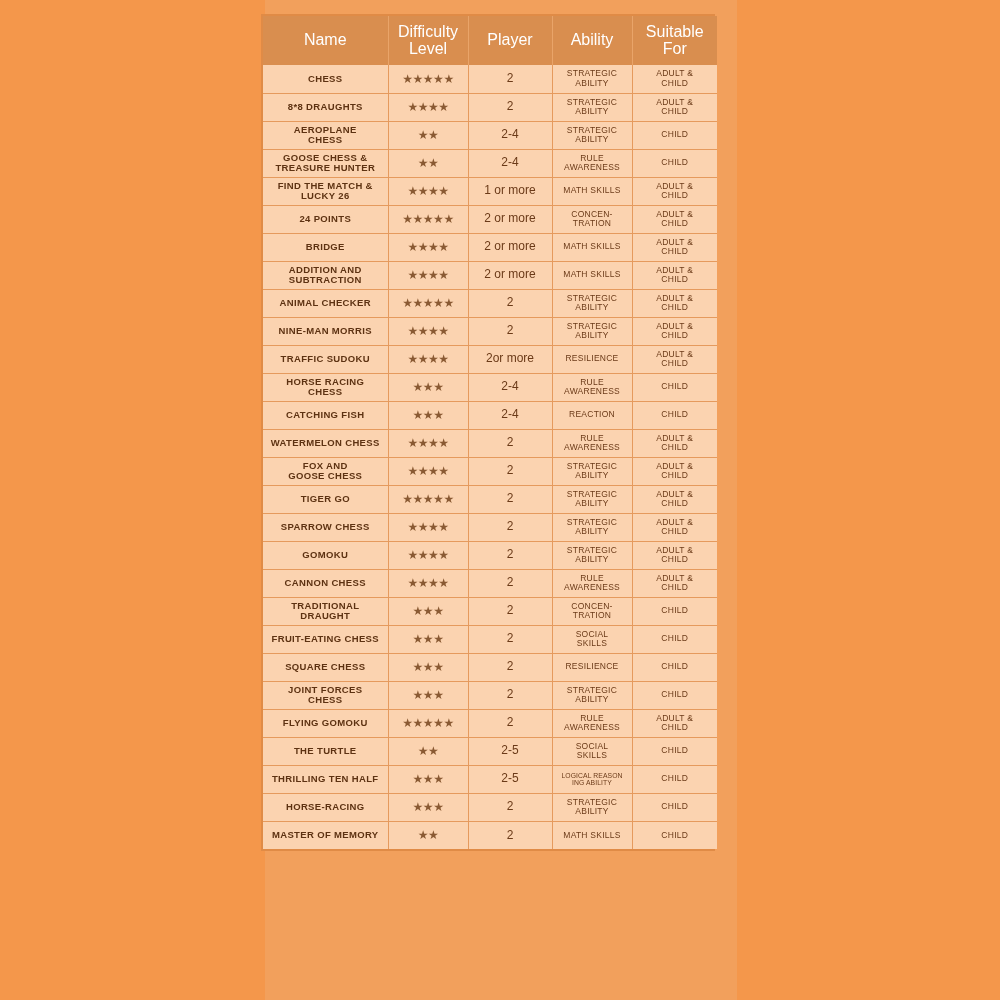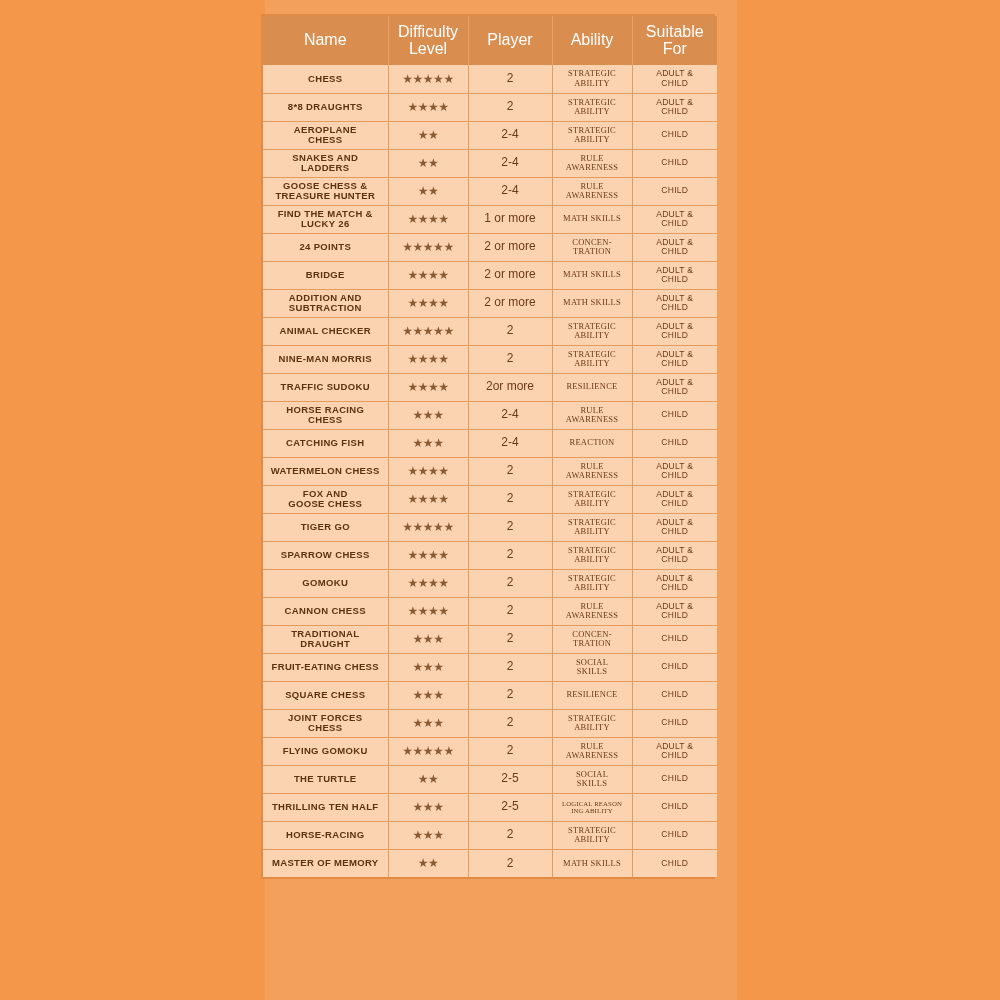--- a/index.html
+++ b/index.html
@@ -96,21 +96,20 @@
     line-height: 1;
   }
   td.player {
     font-size: 12px;
     color: #6b3a18;
   }
   td.ability {
     font-size: 8.5px;
     letter-spacing: 0.25px;
     color: #6b3a18;
-    font-family: Liberation Serif, serif;
   }
   td.ability.small {
     font-size: 6.8px;
     letter-spacing: 0.1px;
   }
   td.suitable {
     font-size: 8.5px;
     letter-spacing: 0.25px;
     color: #6b3a18;
   }
@@ -192,35 +191,20 @@
           <td class="ability">
             <span class="lbreak">STRATEGIC</span>
             <span class="lbreak">ABILITY</span>
           </td>
           <td class="suitable">
             <span class="lbreak">CHILD</span>
           </td>
         </tr>
         <tr>
           <td class="name">
-            <span class="lbreak">SNAKES AND</span>
-            <span class="lbreak">LADDERS</span>
-          </td>
-          <td class="difficulty"><span class="stars">★★</span></td>
-          <td class="player">2-4</td>
-          <td class="ability">
-            <span class="lbreak">RULE</span>
-            <span class="lbreak">AWARENESS</span>
-          </td>
-          <td class="suitable">
-            <span class="lbreak">CHILD</span>
-          </td>
-        </tr>
-        <tr>
-          <td class="name">
             <span class="lbreak">GOOSE CHESS &amp;</span>
             <span class="lbreak">TREASURE HUNTER</span>
           </td>
           <td class="difficulty"><span class="stars">★★</span></td>
           <td class="player">2-4</td>
           <td class="ability">
             <span class="lbreak">RULE</span>
             <span class="lbreak">AWARENESS</span>
           </td>
           <td class="suitable">

